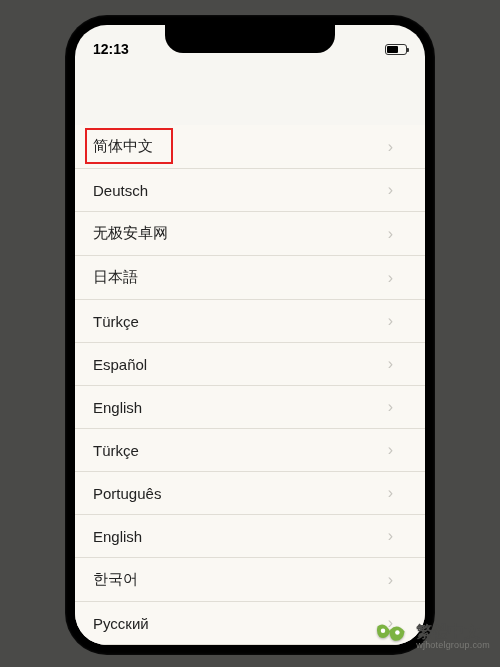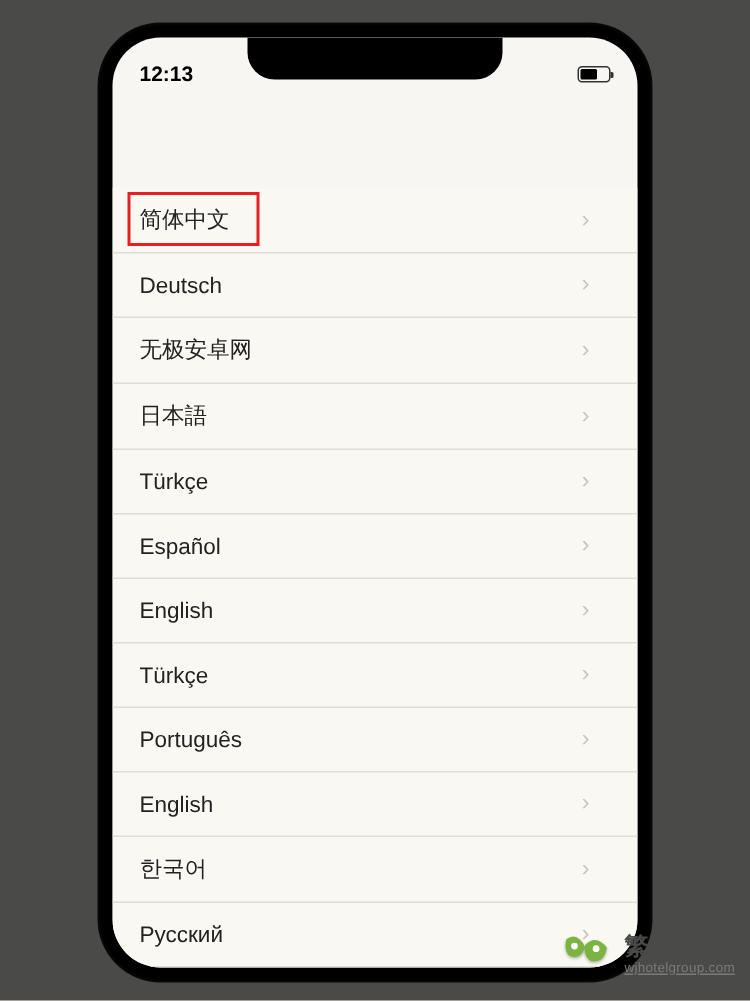--- a/index.html
+++ b/index.html
@@ -157,21 +157,20 @@
     }
     .wm-text-cn {
       font-size: 16px;
       font-weight: 600;
       color: #4a4a48;
     }
     .wm-text-en {
       font-size: 9px;
       color: #7a7a76;
       letter-spacing: 0.2px;
-      text-decoration: underline;
     }
   </style>
 </head>
 <body>
 
 <div class="phone-frame">
   <div class="phone-screen">
     <div class="notch"></div>
 
     <div class="status-bar">

